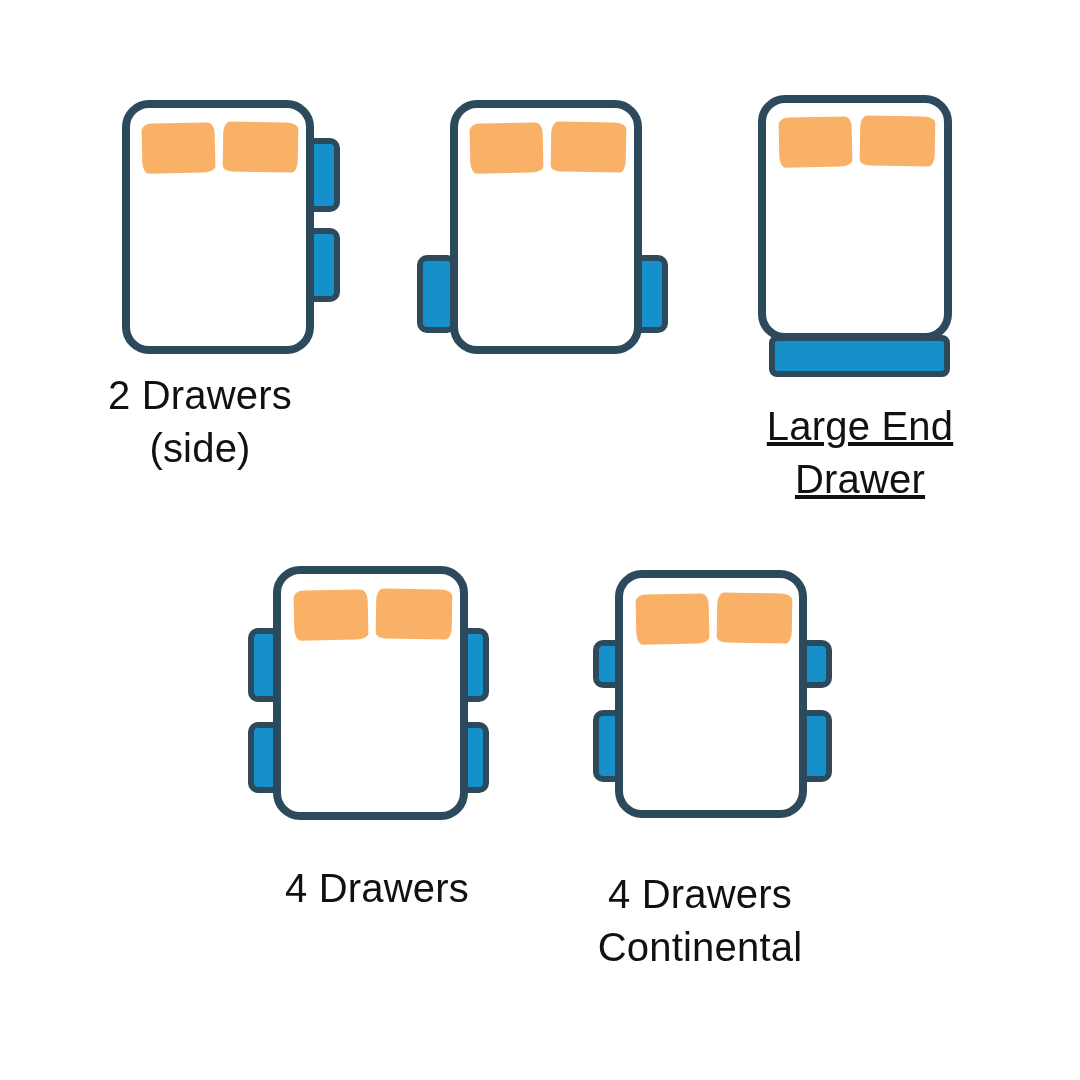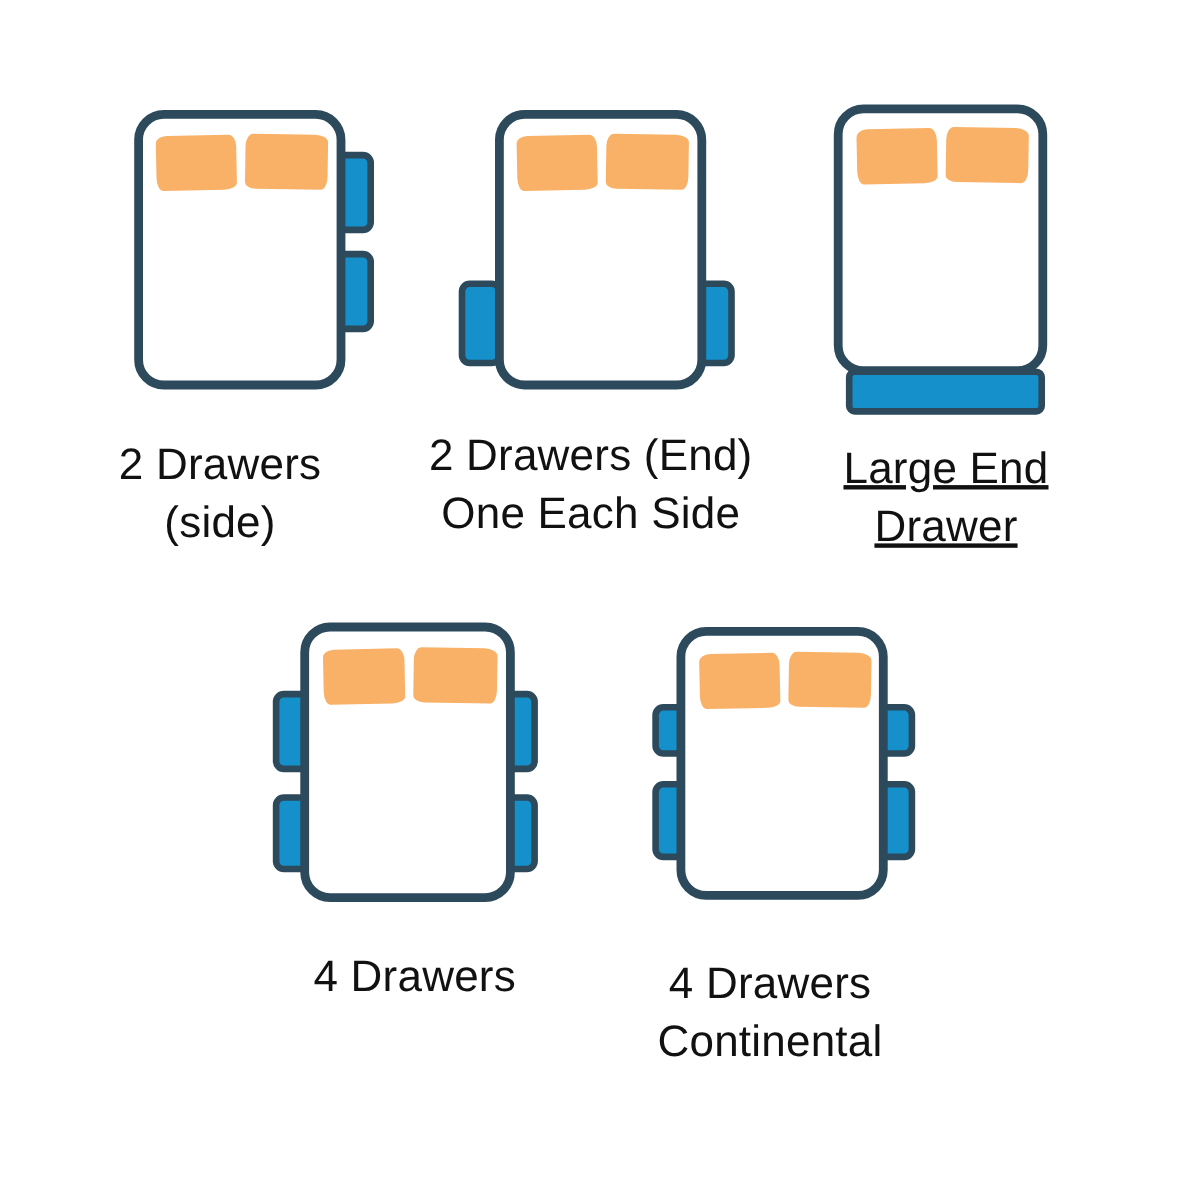--- a/index.html
+++ b/index.html
@@ -61,33 +61,31 @@
 <div id="stage">
 
   <div class="group" style="left:122px; top:100px; width:218px; height:254px;">
     <div class="drawer" style="left:178px; top:38px; width:40px; height:74px;"></div>
     <div class="drawer" style="left:178px; top:128px; width:40px; height:74px;"></div>
     <div class="bed" style="left:0; top:0; width:192px; height:254px;">
       <div class="pillow" style="left:12px; top:15px; width:73px; height:50px;"></div>
       <div class="pillow right" style="left:93px; top:14px; width:75px; height:50px;"></div>
     </div>
   </div>
-  <div class="caption" style="left:60px; top:396px; width:280px;">2 Drawers
+  <div class="caption" style="left:60px; top:369px; width:280px;">2 Drawers
 (side)</div>
 
   <div class="group" style="left:417px; top:100px; width:251px; height:254px;">
     <div class="drawer" style="left:0; top:155px; width:40px; height:78px;"></div>
     <div class="drawer" style="left:211px; top:155px; width:40px; height:78px;"></div>
     <div class="bed" style="left:33px; top:0; width:192px; height:254px;">
       <div class="pillow" style="left:12px; top:15px; width:73px; height:50px;"></div>
       <div class="pillow right" style="left:93px; top:14px; width:75px; height:50px;"></div>
     </div>
   </div>
-  <div class="caption" style="left:367px; top:388px; width:340px;">2 Drawers (End)
-One Each Side</div>
 
   <div class="group" style="left:758px; top:95px; width:194px; height:282px;">
     <div class="drawer" style="left:11px; top:240px; width:181px; height:42px; border-radius:8px;"></div>
     <div class="bed" style="left:0; top:0; width:194px; height:246px;">
       <div class="pillow" style="left:13px; top:14px; width:73px; height:50px;"></div>
       <div class="pillow right" style="left:94px; top:13px; width:75px; height:50px;"></div>
     </div>
   </div>
   <div class="caption" style="left:720px; top:400px; width:280px;text-decoration:underline;">Large End
 Drawer</div>

